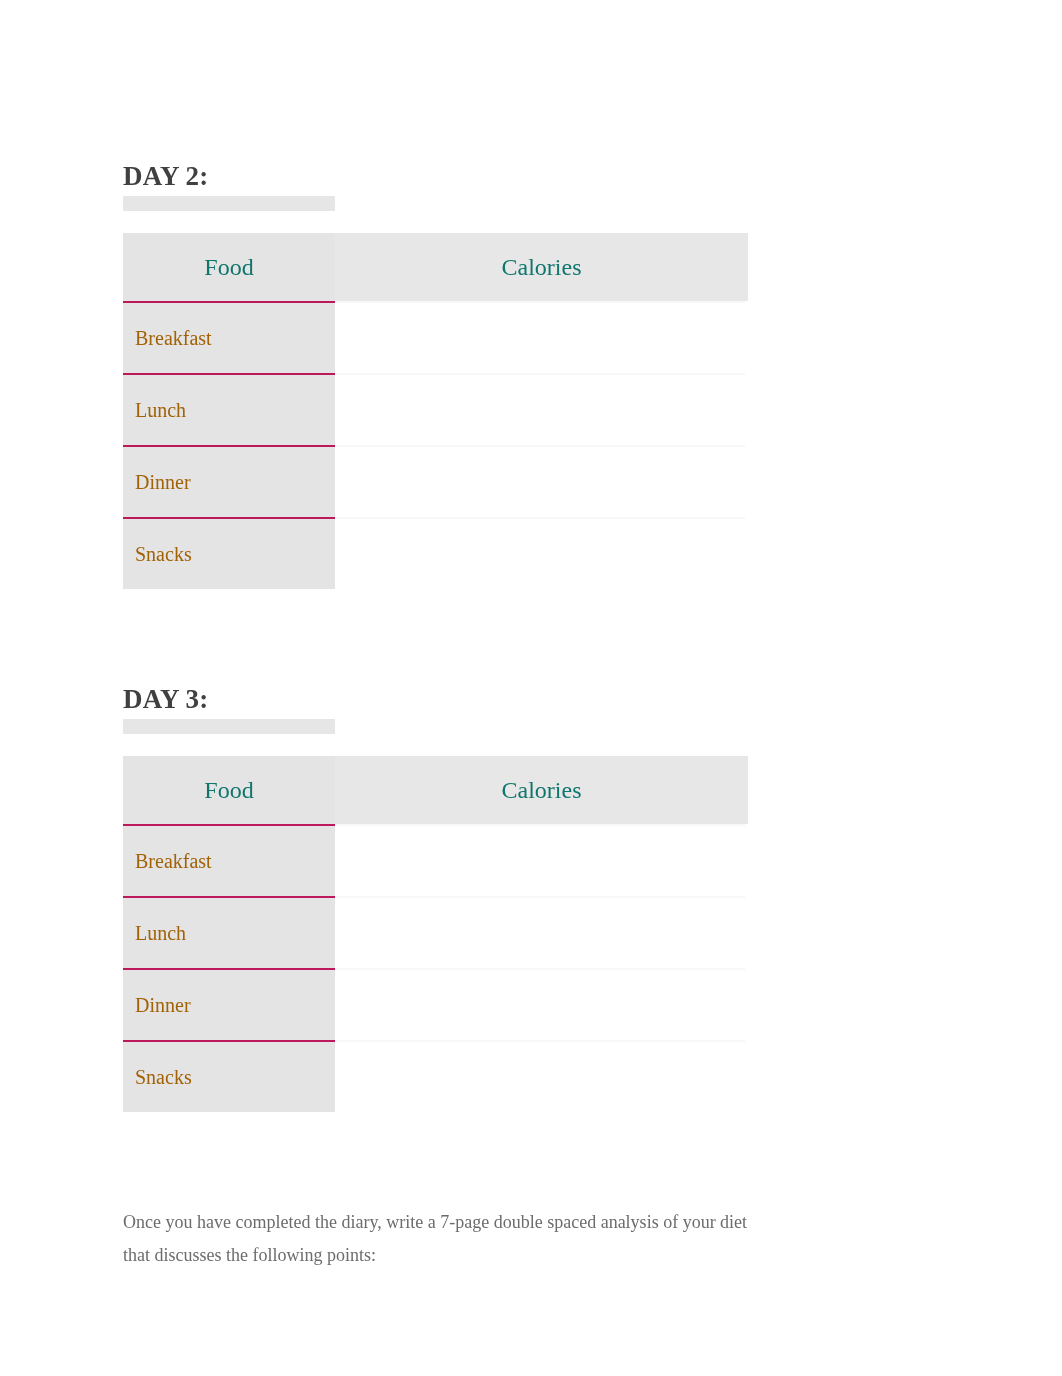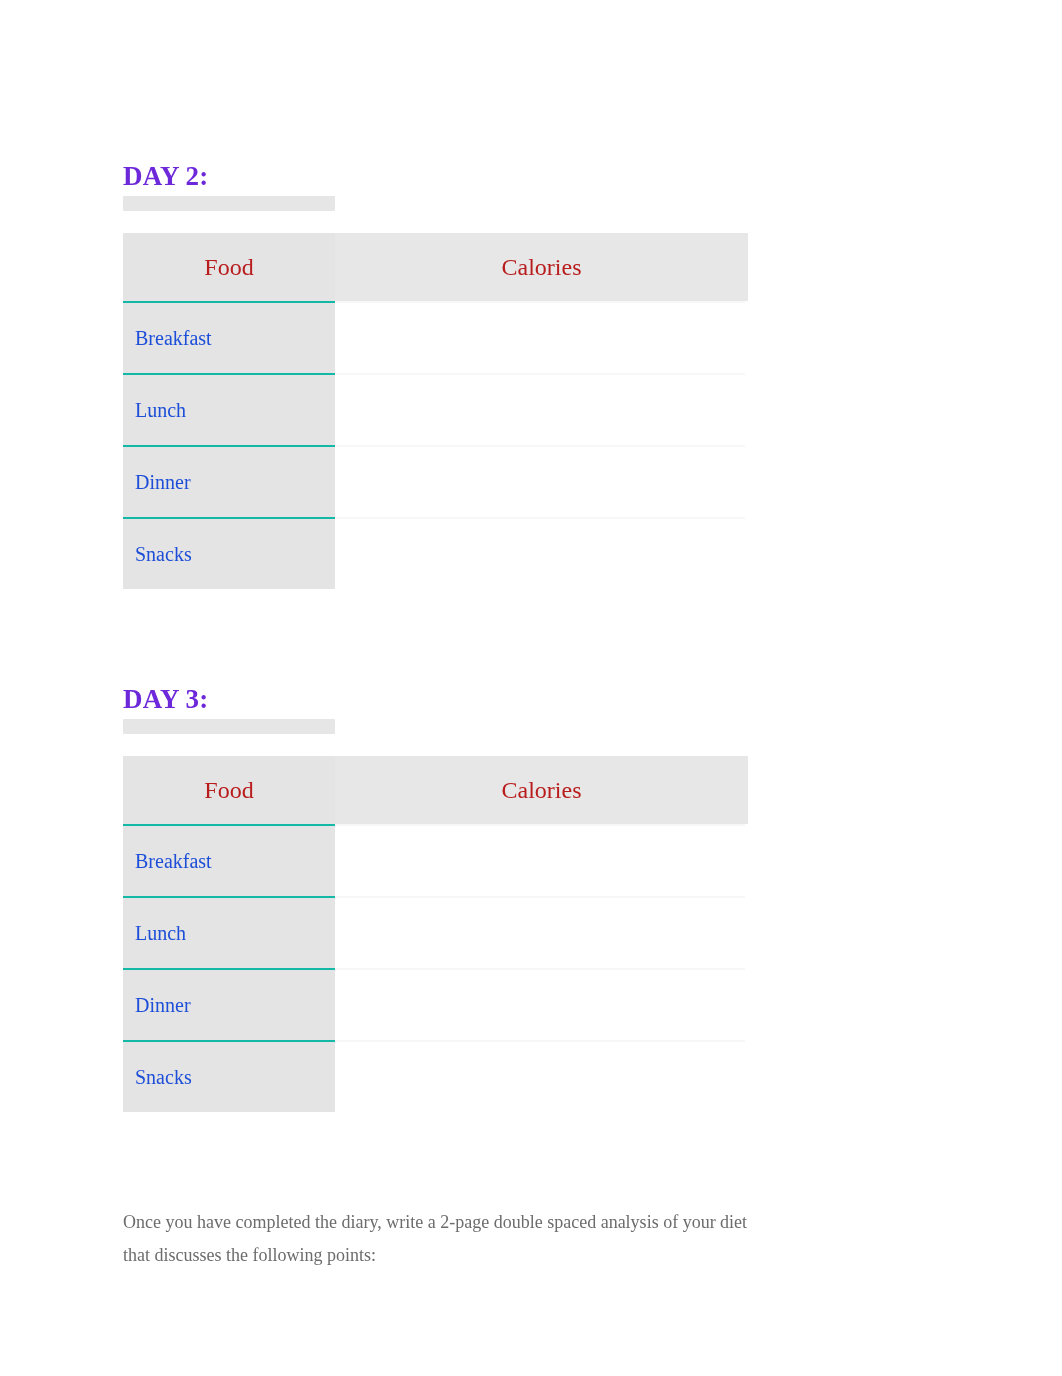--- a/index.html
+++ b/index.html
@@ -30,21 +30,21 @@
     left: 123px;
     top: 0;
     width: 820px;
   }
 
   
   .day-heading {
     font-family: "Liberation Serif", "DejaVu Serif", serif;
     font-size: 27px;
     line-height: 32px;
-    color: #6d28d9;
+    color: #404040;
     letter-spacing: 0.2px;
     margin: 0;
     padding: 0;
     white-space: nowrap;
   }
 
   
   .diary-table {
     position: relative;
     width: 625px;
@@ -69,21 +69,21 @@
     border-spacing: 0;
     width: 625px;
     table-layout: fixed;
   }
 
   table.diary col.c-food  { width: 212px; }
   table.diary col.c-cal   { width: 413px; }
 
   table.diary thead th {
     background: #e6e6e6;
-    color: #b91c1c;
+    color: #0f766e;
     font-weight: normal;
     font-size: 24px;
     line-height: 28px;
     height: 68px;
     text-align: center;
     vertical-align: middle;
     border: none;
     padding: 0;
   }
   table.diary thead th.th-food {
@@ -96,25 +96,25 @@
 
   table.diary tbody td {
     border: none;
     padding: 0;
     height: 70px;
     vertical-align: middle;
   }
 
   table.diary tbody td.food-cell {
     background: #e4e4e4;
-    color: #1d4ed8;
+    color: #a16207;
     font-size: 20px;
     line-height: 24px;
     padding-left: 12px;
-    border-top: 2px solid #14b8a6;
+    border-top: 2px solid #be185d;
   }
 
   table.diary tbody td.cal-cell {
     background: #ffffff;
     border-top: 2px solid #f7f7f7;
     border-right: 6px solid #ffffff;
   }
 
   
   .soft {
@@ -214,17 +214,17 @@
             <tr>
               <td class="food-cell">Snacks</td>
               <td class="cal-cell"></td>
             </tr>
           </tbody>
         </table>
       </div>
     </div>
 
     <div class="block-close soft">
-      <p class="closing-text">Once you have completed the diary, write a 2-page double spaced analysis of your diet that discusses the following points:</p>
+      <p class="closing-text">Once you have completed the diary, write a 7-page double spaced analysis of your diet that discusses the following points:</p>
     </div>
 
   </div>
 </div>
 
 </body></html>

